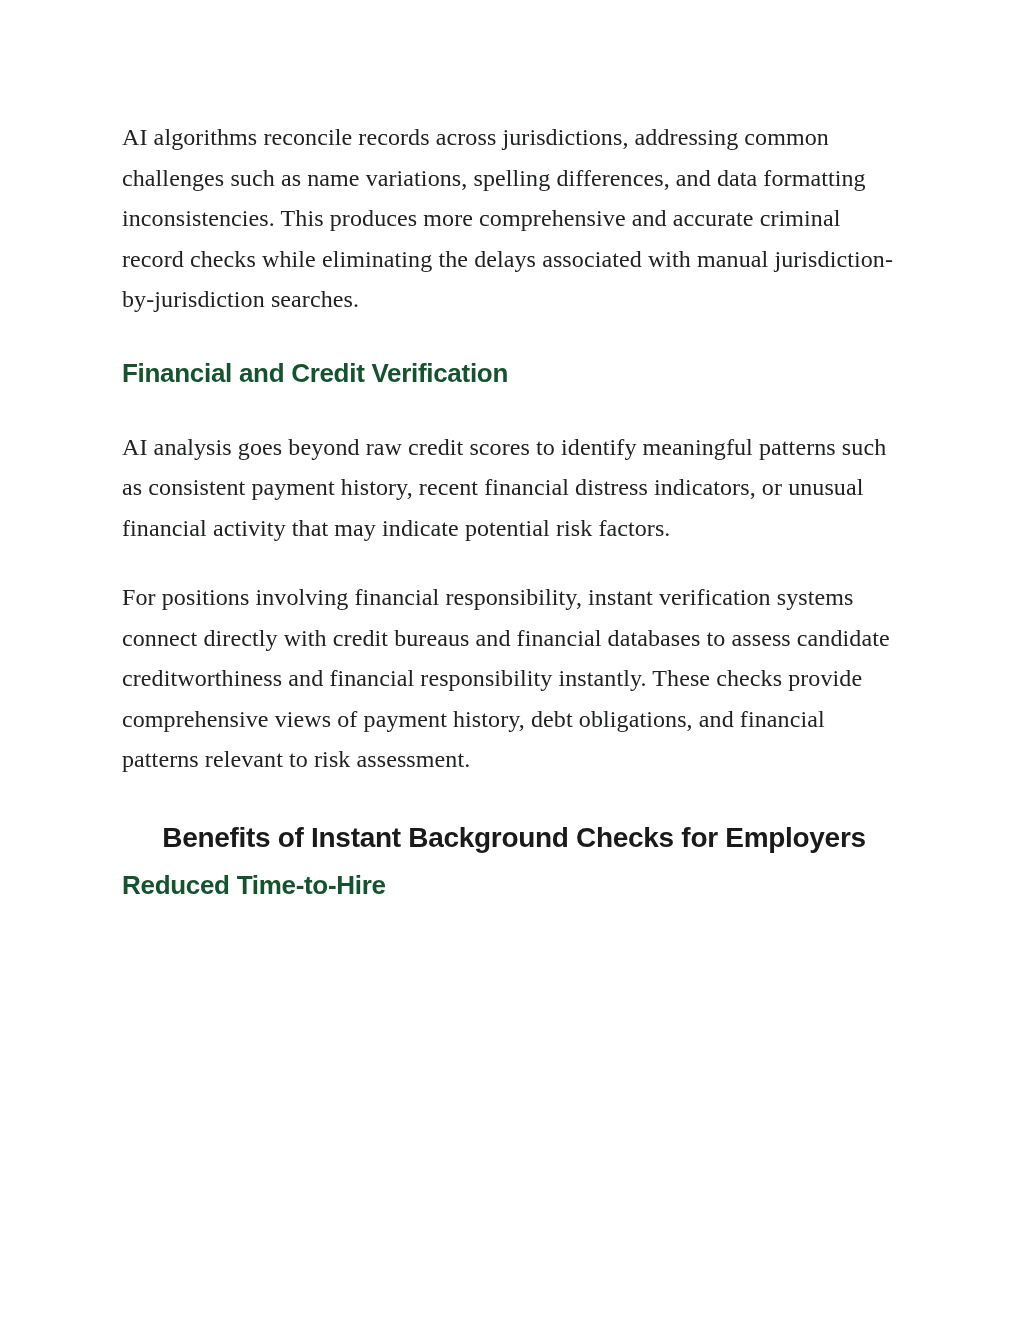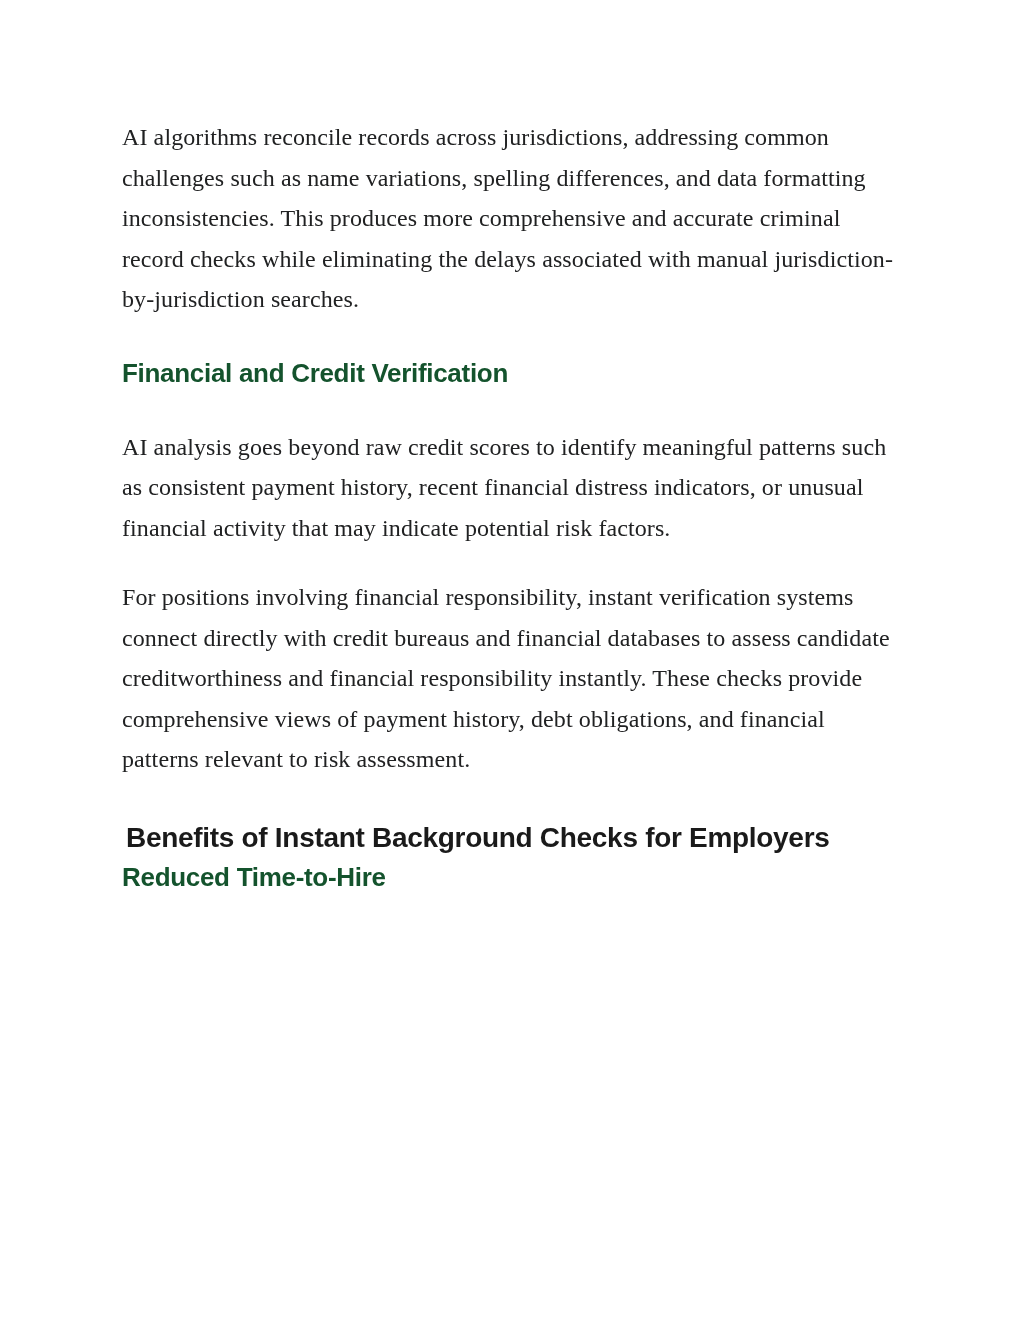--- a/index.html
+++ b/index.html
@@ -29,22 +29,23 @@
     color: #202122;
     margin: 0;
     letter-spacing: 0.1px;
   }
   .h-level2 {
     font-family: "Liberation Sans", "DejaVu Sans", sans-serif;
     font-size: 28px;
     line-height: 36px;
     font-weight: 700;
     color: #1a1a1a;
-    margin: 4px;
+    margin: 12px;
     letter-spacing: -0.3px;
+    text-align: center;
   }
   .h-level3 {
     font-family: "Liberation Sans", "DejaVu Sans", sans-serif;
     font-size: 26px;
     line-height: 34px;
     font-weight: 700;
     color: #14532d;
     margin: 0;
     letter-spacing: -0.3px;
   }

